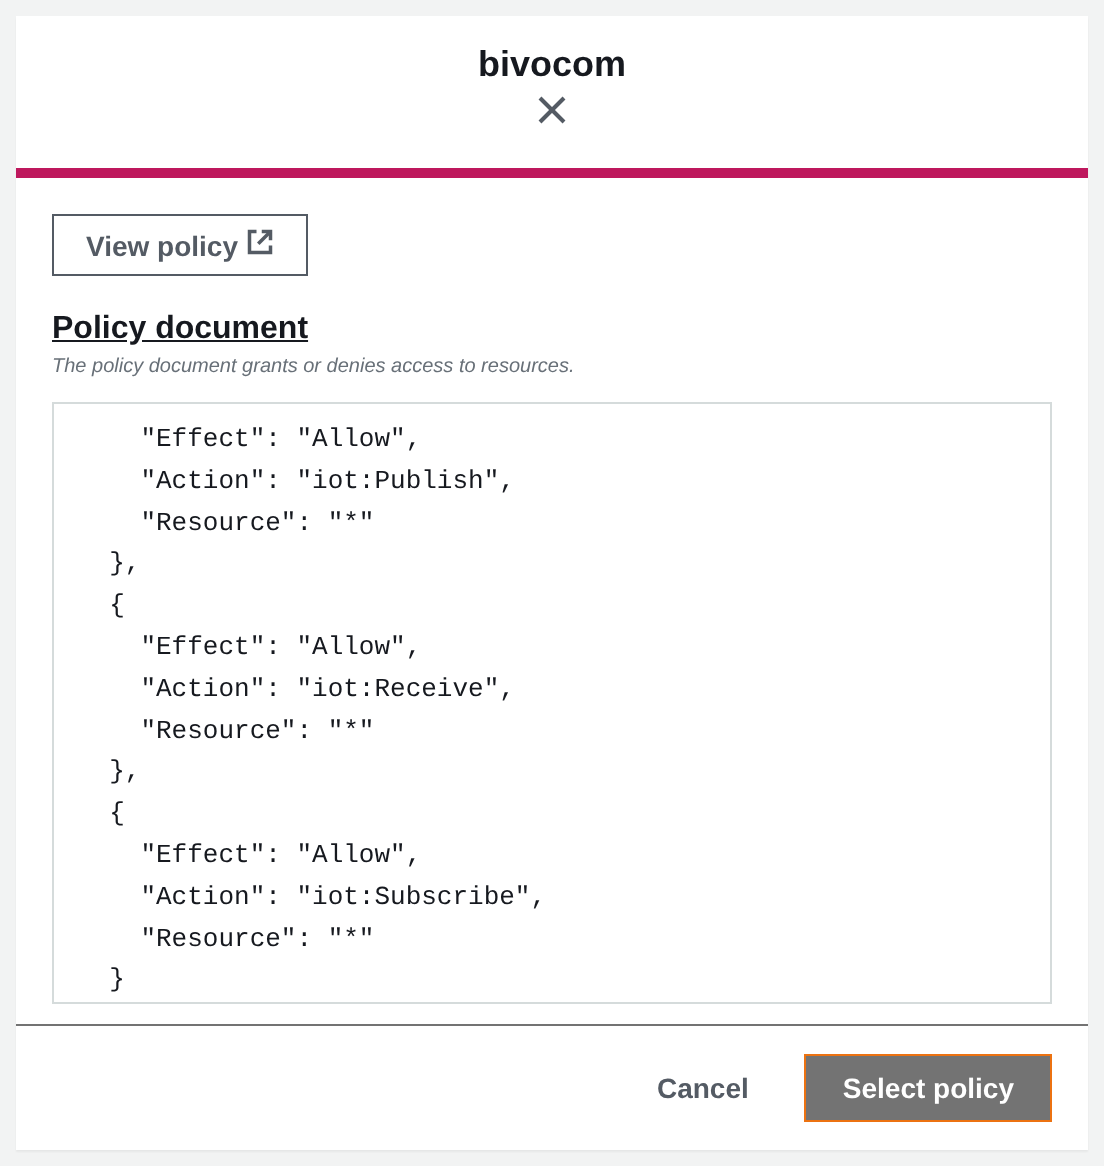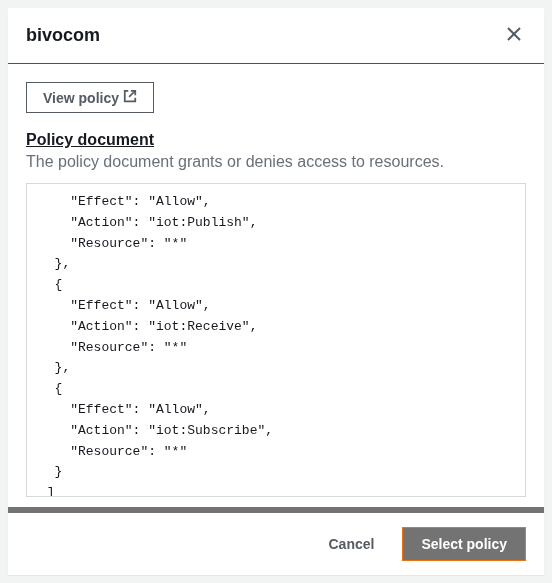--- a/index.html
+++ b/index.html
@@ -16,21 +16,22 @@
     height: 100%;
     display: flex;
     flex-direction: column;
     box-shadow: 0 1px 1px rgba(0,0,0,0.05);
   }
   .header {
     display: flex;
     align-items: center;
     justify-content: space-between;
     padding: 14px 18px;
-    border-bottom: 1px solid #be185d;
+    border-bottom: 5px solid #be185d;
+    flex-direction: column;
   }
   .title {
     font-size: 18px;
     font-weight: 700;
     color: #16191f;
   }
   .close-btn {
     background: none;
     border: none;
     color: #545b64;
@@ -63,23 +64,24 @@
   }
   .view-policy svg { width: 14px; height: 14px; stroke: #545b64; stroke-width: 2; fill: none; }
   .section-title {
     font-size: 16px;
     font-weight: 700;
     color: #16191f;
     margin-top: 18px;
     text-decoration: underline;
   }
   .section-desc {
-    font-size: 16px;
+    font-size: 10px;
     color: #687078;
     margin-top: 4px;
+    font-style: italic;
   }
   .code-wrap {
     border: 1px solid #d5dbdb;
     margin-top: 12px;
     flex: 1;
     overflow: hidden;
     position: relative;
     display: flex;
   }
   .code-area {
@@ -96,21 +98,21 @@
   
   .code-area::-webkit-scrollbar { width: 16px; }
   .code-area::-webkit-scrollbar-track { background: #f1f1f1; }
   .code-area::-webkit-scrollbar-thumb { background: #c1c1c1; }
   .code-area::-webkit-scrollbar-button {
     background: #f1f1f1;
     height: 16px;
     display: block;
   }
   .footer {
-    border-top: 6px solid #737373;
+    border-top: 1px solid #737373;
     padding: 14px 18px;
     display: flex;
     justify-content: flex-end;
     align-items: center;
     gap: 10px;
   }
   .btn-cancel {
     background: none;
     border: none;
     color: #545b64;

